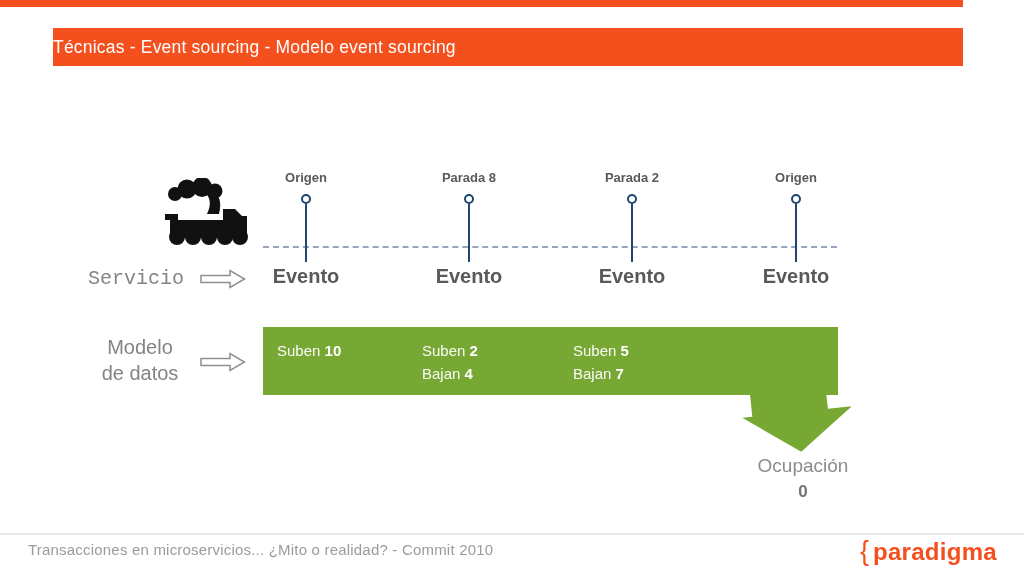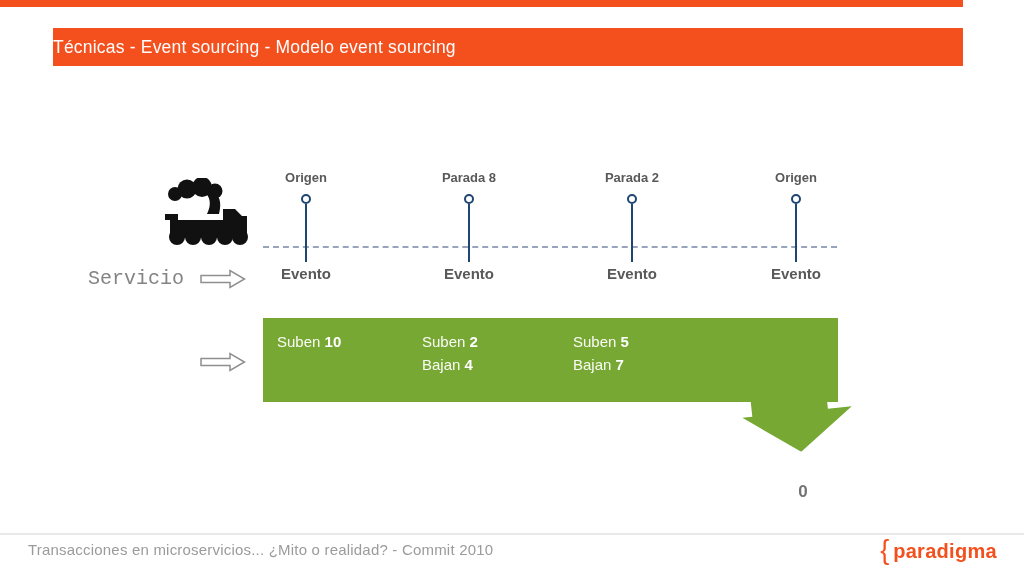--- a/index.html
+++ b/index.html
@@ -29,56 +29,56 @@
     position:absolute; top:0; left:0; transform:translateX(-50%);
     white-space:nowrap; font-weight:bold; font-size:13px; color:#595959;
   }
   .pin-circle {
     position:absolute; top:24px; left:-5px; width:10px; height:10px;
     border:2px solid var(--navy); border-radius:50%; background:#fff;
   }
   .pin-stem { position:absolute; top:34px; left:-1px; width:2px; height:58px; background:var(--navy); }
   .event-label {
     position:absolute; top:95px; left:0; transform:translateX(-50%);
-    white-space:nowrap; font-weight:bold; font-size:15px; color:#595959;
+    white-space:nowrap; font-weight:bold; font-size:20px; color:#595959;
   }
   #dashed-line {
     left:263px; top:246px; width:574px; height:0;
     border-top:2px dashed #97a4bb;
   }
 
   
   .row-label { color:#848484; font-size:20px; text-align:center; }
   #service-label { left:78px; top:267px; width:116px;font-family:Liberation Mono, monospace; }
   #model-label   { left:82px; top:334px; width:116px; line-height:26px; }
   .hollow-arrow { width:46px; height:20px; }
   #service-arrow { left:200px; top:269px; }
   #model-arrow   { left:200px; top:352px; }
 
   
-  #data-bar { left:263px; top:318px; width:575px; height:84px; background:var(--green); }
+  #data-bar { left:263px; top:327px; width:575px; height:68px; background:var(--green); }
   .cell-txt {
     position:absolute; white-space:nowrap; color:#fbfbf6;
     font-size:15px; font-weight:400;
   }
   .cell-txt b { font-weight:bold; color:#ffffff; }
   .r1 { top:15px; } .r2 { top:38px; }
   .c1 { left:14px; } .c2 { left:159px;text-align:right; } .c3 { left:310px; } .c4 { right:15px;margin-top:47px; }
 
   
   #down-arrow { left:743px; top:390px; width:110px; height:62px; transform:rotate(-6deg); }
   #occupancy-label { left:703px; top:455px; width:200px; text-align:center; color:#8c8c8c; font-size:19px; }
   #occupancy-value { left:703px; top:482px; width:200px; text-align:center; color:#737373; font-size:17px; font-weight:bold; }
 
   
   #footer-divider { left:0; top:533px; width:1024px; height:2px; background:#e9e9e9; }
   #footer-text { left:28px; top:541px; font-size:15px; color:#9b9b9b; letter-spacing:0.2px; }
   #logo { right:27px; top:538px; display:flex; align-items:center; color:var(--orange); }
   #logo .brace { font-size:27px; font-weight:300; line-height:27px; margin-right:4px; transform:translateY(-1px); }
-  #logo .word  { font-size:20px; font-weight:bold; letter-spacing:0.3px; }
+  #logo .word  { font-size:24px; font-weight:bold; letter-spacing:0.3px; }
 </style>
 </head>
 <body>
 
 <div id="slide" style="--orange:#F4501E; --green:#76A833; --navy:#1F4571;">
 
   <div id="top-strip" class="abs"></div>
 
   <div id="title-banner" class="abs">
     <span>Técnicas - Event sourcing - Modelo event sourcing</span>
@@ -126,20 +126,24 @@
     <div class="pin-circle"></div>
     <div class="pin-stem"></div>
     <div class="event-label">Evento</div>
   </div>
 
   <div id="service-label" class="abs row-label">Servicio</div>
   <svg id="service-arrow" class="abs hollow-arrow" viewBox="0 0 46 20">
     <path d="M1 6.5 H30 V1.5 L44.5 10 L30 18.5 V13.5 H1 Z" fill="#ffffff" stroke="#8f8f8f" stroke-width="1.5"></path>
   </svg>
 
+  <div id="model-label" class="abs row-label">
+    <div>Modelo</div>
+    <div>de datos</div>
+  </div>
   <svg id="model-arrow" class="abs hollow-arrow" viewBox="0 0 46 20">
     <path d="M1 6.5 H30 V1.5 L44.5 10 L30 18.5 V13.5 H1 Z" fill="#ffffff" stroke="#8f8f8f" stroke-width="1.5"></path>
   </svg>
 
   <div id="data-bar" class="abs">
     <div class="cell-txt r1 c1">
       <span>Suben</span>
       <b>10</b>
     </div>
     <div class="cell-txt r1 c2">
@@ -161,20 +165,21 @@
     <div class="cell-txt r2 c4">
       <span>Bajan</span>
       <b>6</b>
     </div>
   </div>
 
   <svg id="down-arrow" class="abs" viewBox="0 0 110 62">
     <path d="M10 0 H86 V22 H110 L55 62 L0 22 H10 Z" fill="#76A833"></path>
   </svg>
 
+  <div id="occupancy-label" class="abs">Ocupación</div>
   <div id="occupancy-value" class="abs">0</div>
 
   <div id="footer-divider" class="abs"></div>
   <div id="footer-text" class="abs">Transacciones en microservicios... ¿Mito o realidad? - Commit 2010</div>
   <div id="logo" class="abs">
     <span class="brace">{</span>
     <span class="word">paradigma</span>
   </div>
 
 </div>

